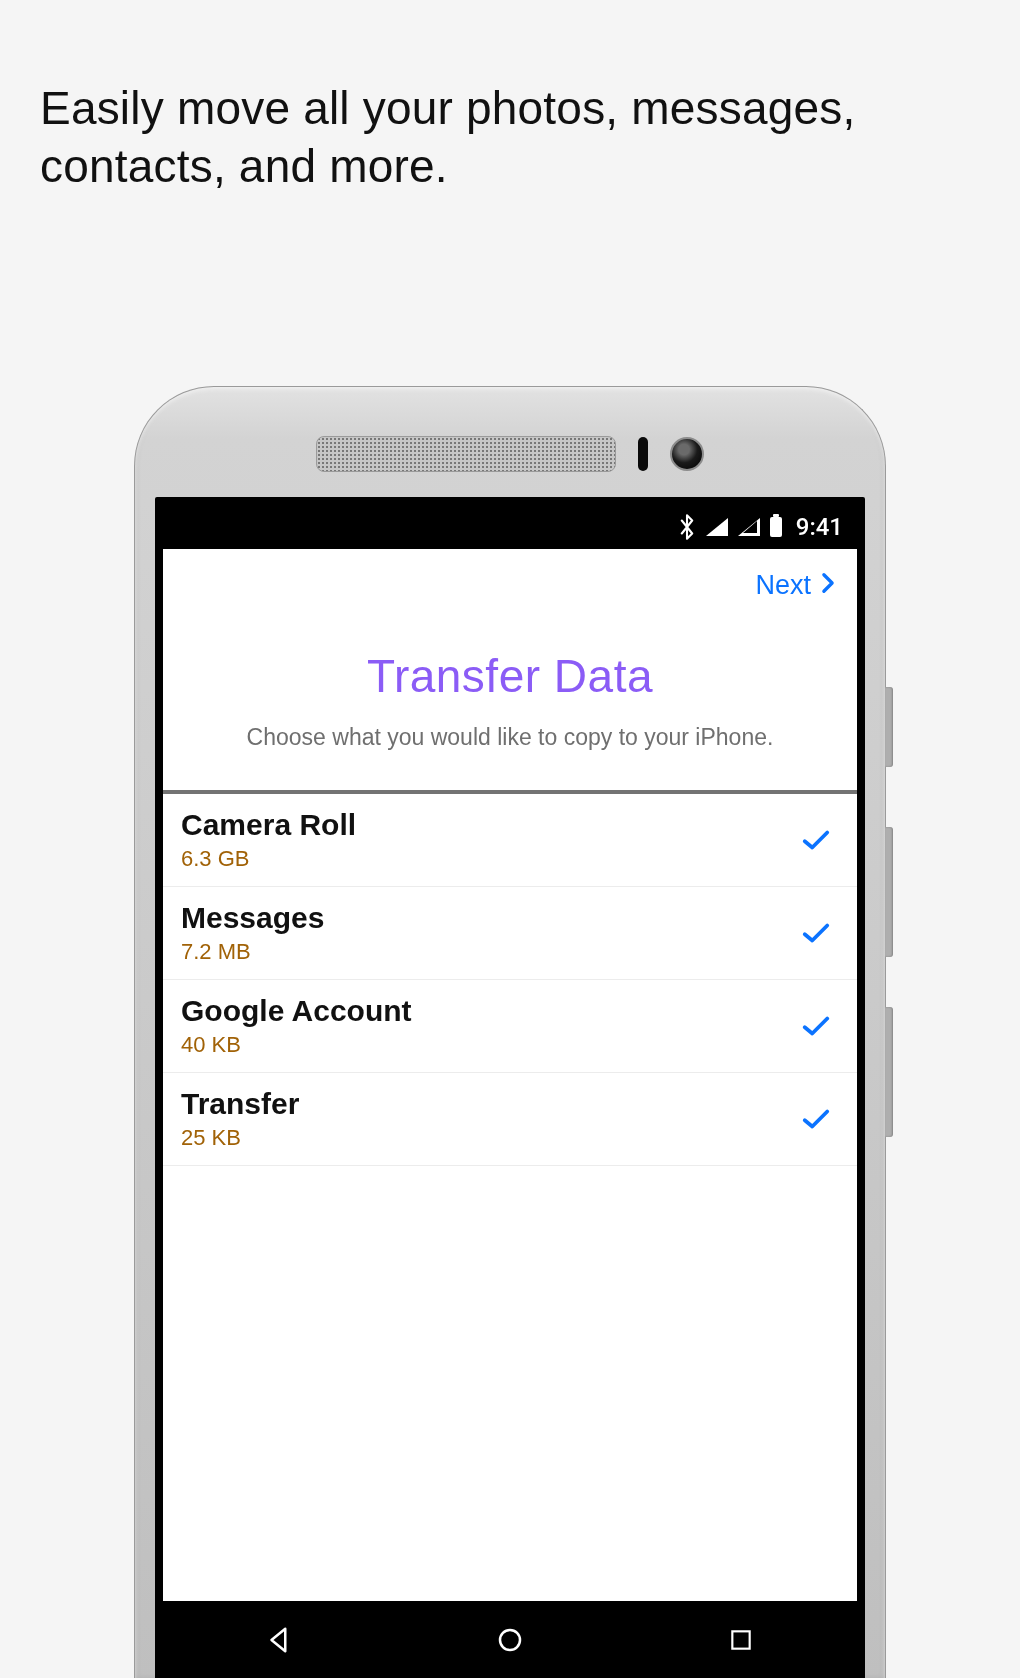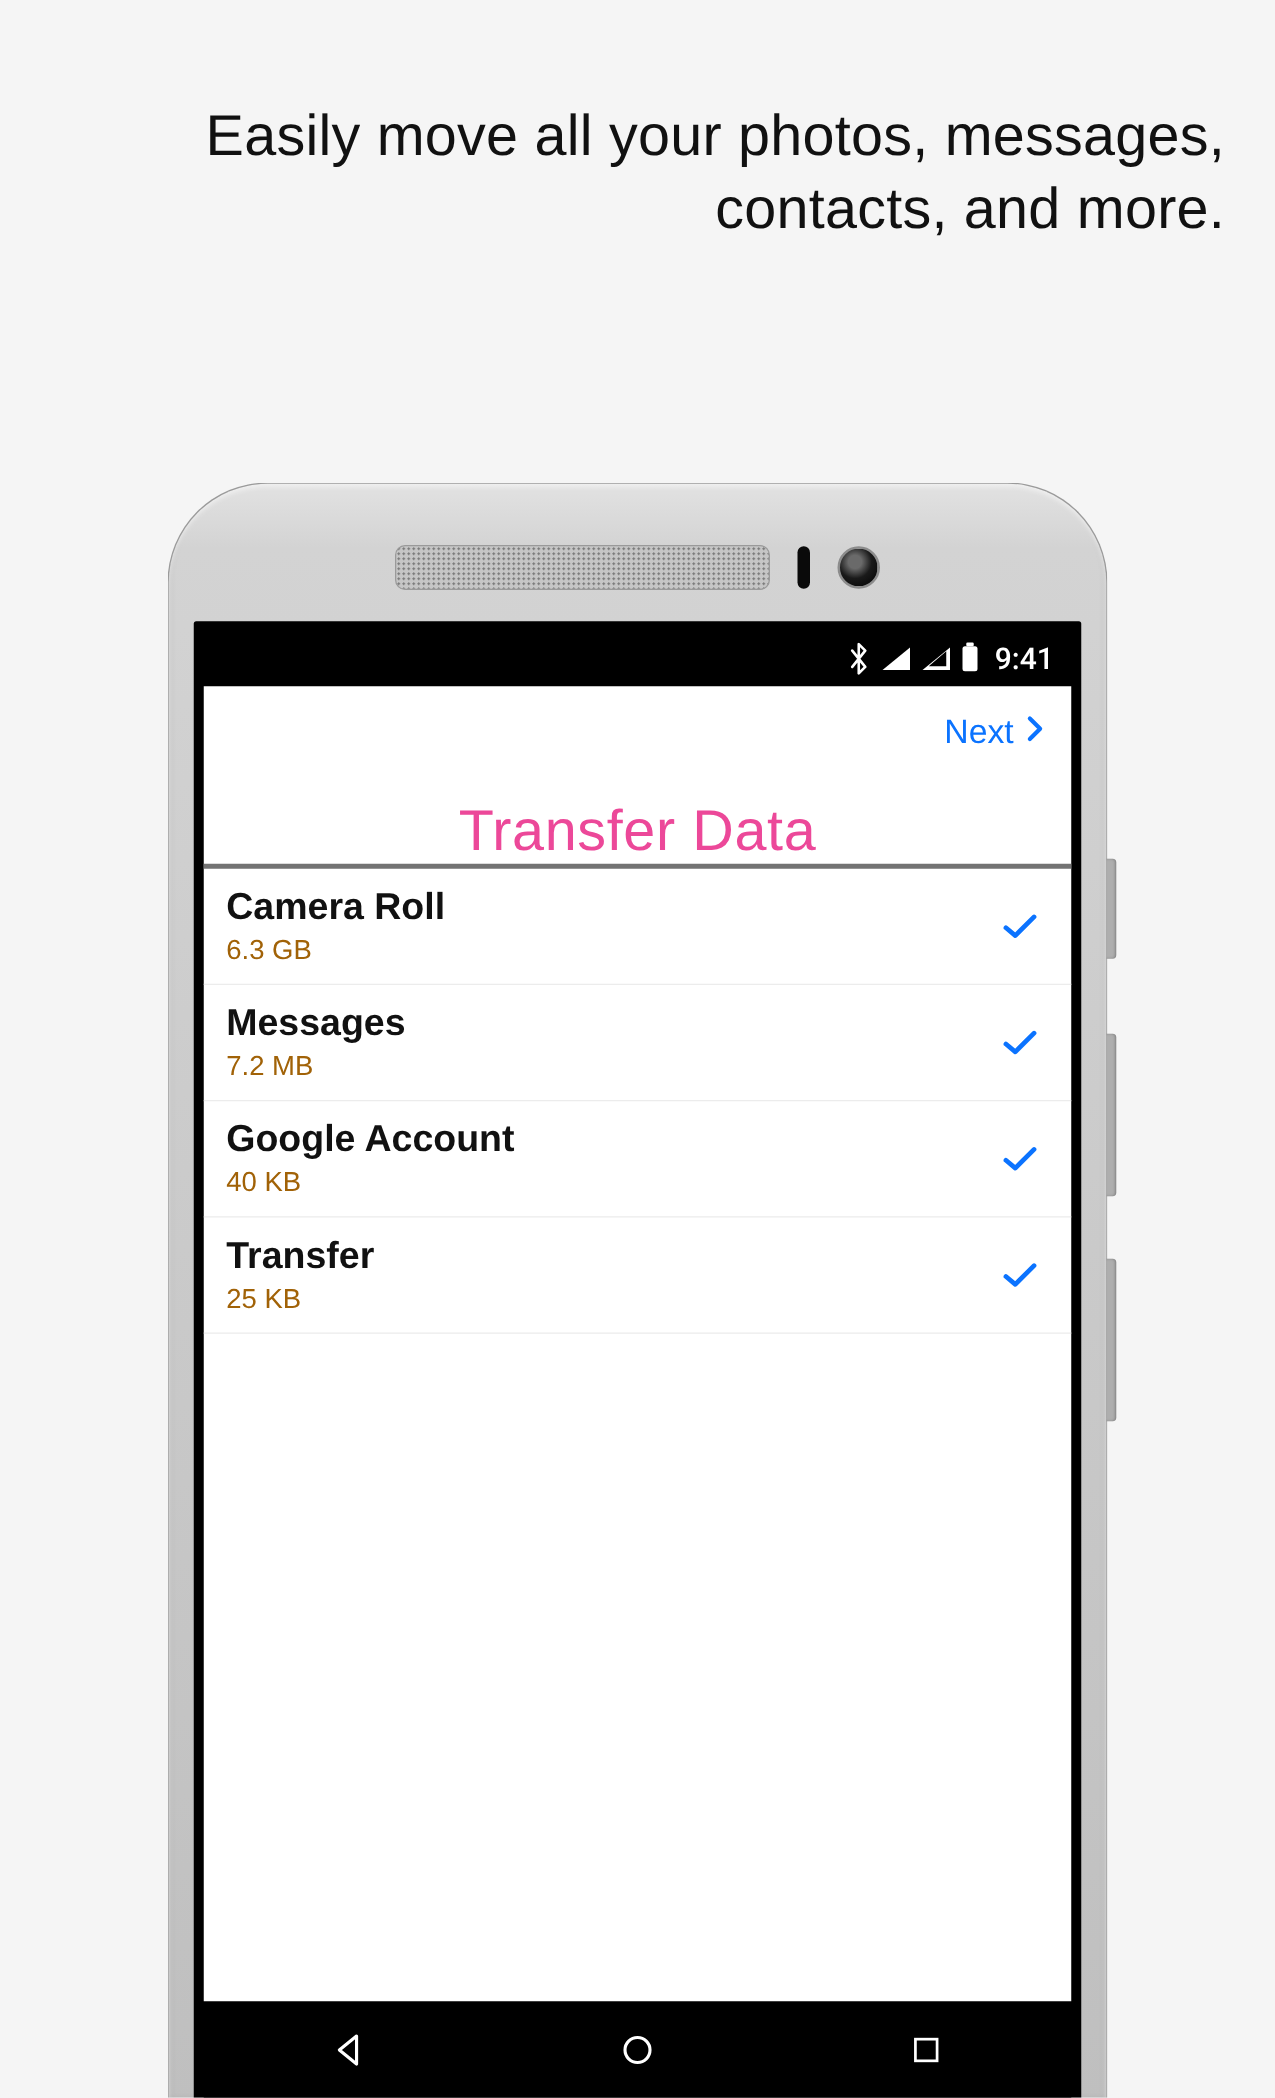--- a/index.html
+++ b/index.html
@@ -4,21 +4,21 @@
 <style>
   * { box-sizing: border-box; margin: 0; padding: 0; }
   html, body { width: 1020px; height: 1678px; }
   body {
     background: #f5f5f5;
     font-family: -apple-system, "Helvetica Neue", Helvetica, Arial, sans-serif;
     overflow: hidden;
     position: relative;
   }
   .headline {
-    text-align: right;
+    text-align: left;
     font-size: 46px;
     font-weight: 300;
     color: #111;
     line-height: 1.25;
     padding: 80px 40px 0 40px;
     letter-spacing: 0.2px;
   }
 
   .phone-wrap {
     position: absolute;
@@ -103,22 +103,22 @@
   }
   .topbar{
     height:72px; display:flex; align-items:center; justify-content:flex-end;
     padding:0 22px;
   }
   .next-btn{
     color:#0b73ff; font-size:27px; display:flex; align-items:center; gap:10px;
     cursor:pointer; font-weight:400;
   }
   .title{
-    text-align:center; font-size:46px; font-weight:300; color:#ec4899;
-    margin-top:16px; letter-spacing:0.5px;
+    text-align:center; font-size:46px; font-weight:300; color:#8b5cf6;
+    margin-top:28px; letter-spacing:0.5px;
   }
   .subtitle{
     text-align:center; color:#6f6f6f; font-size:23px;
     padding:18px 60px 36px; line-height:1.45;
   }
   .list{border-top:4px solid #737373;}
   .row{
     display:flex; align-items:center; justify-content:space-between;
     padding:14px 26px 14px 18px;
     border-bottom:1px solid #ececec; min-height:92px;
@@ -179,20 +179,21 @@
             <span>Next</span>
             <span>
               <svg width="14" height="22" viewBox="0 0 10 16" fill="none" stroke="#0b73ff" stroke-width="2.4" stroke-linecap="round" stroke-linejoin="round">
                   <path d="M2 2 L8 8 L2 14"></path>
                 </svg>
             </span>
           </div>
         </div>
 
         <div class="title">Transfer Data</div>
+        <div class="subtitle">Choose what you would like to copy to your iPhone.</div>
 
         <div class="list">
           <div class="row">
             <div class="meta">
               <span class="name">Camera Roll</span>
               <span class="size">6.3 GB</span>
             </div>
             <span class="check">
               <svg width="30" height="24" viewBox="0 0 24 18" fill="none" stroke="#0b73ff" stroke-width="3" stroke-linecap="round" stroke-linejoin="round">
                   <path d="M3 10 L9 15 L21 3"></path>

